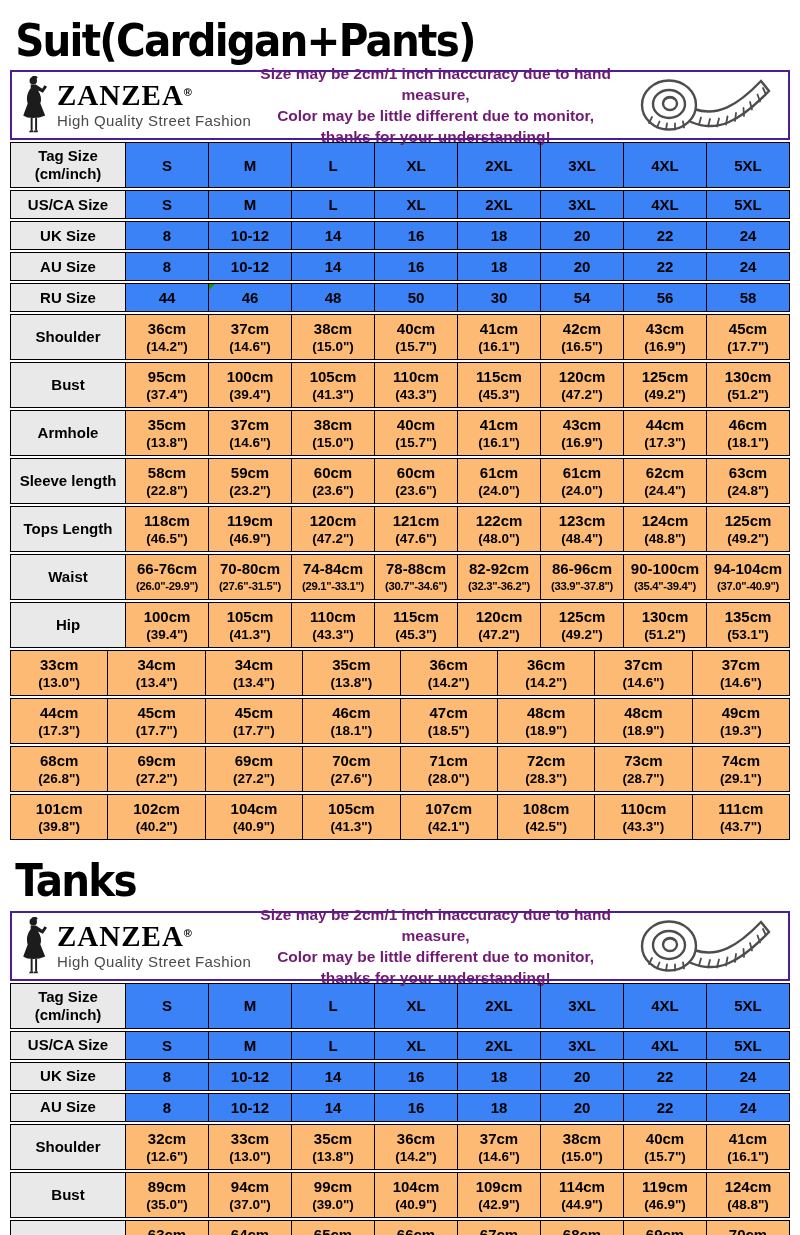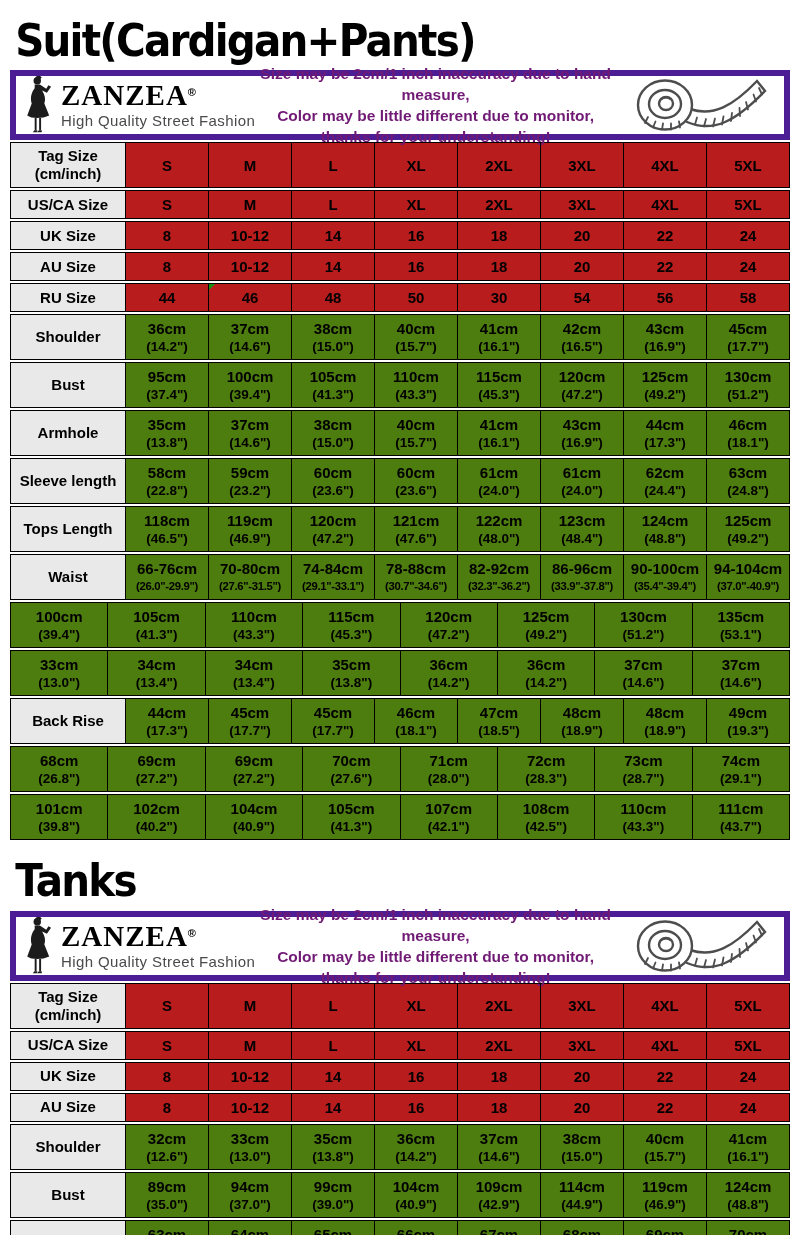--- a/index.html
+++ b/index.html
@@ -1,32 +1,32 @@
 <!DOCTYPE html>
 <html><head>
 <meta charset="utf-8">
 <style>
   html,body{margin:0;padding:0;background:#fff;}
   body{width:800px;height:1235px;font-family:"Liberation Sans",sans-serif;color:#000;overflow:hidden;}
   .section{margin:8px;}
   .title{font-family:"DejaVu Sans","Liberation Sans",sans-serif;font-weight:bold;font-size:45px;
          letter-spacing:-2px;line-height:1.05;padding:9px 0 6px 8px;transform:scaleX(.9);transform-origin:left;white-space:nowrap;}
-  .banner{box-sizing:border-box;margin:0 2px;height:70px;border:6px solid #4c1d95;background:#fff;
+  .banner{box-sizing:border-box;margin:0 2px;height:70px;border:2px solid #4c1d95;background:#fff;
           display:flex;align-items:center;}
   .logo{flex:0 0 178px;display:flex;align-items:center;padding-left:8px;}
   .logo-text{margin-left:3px;}
   .brand-line{font-family:"Liberation Serif",serif;font-weight:bold;font-size:29px;letter-spacing:1px;
               line-height:1;white-space:nowrap;}
   .brand-reg{font-size:11px;vertical-align:9px;font-family:"Liberation Sans",sans-serif;}
   .tagline{font-size:15px;color:#4a4a4a;letter-spacing:.4px;margin-top:2px;white-space:nowrap;}
   .notice{flex:1;text-align:center;font-weight:bold;font-size:15.5px;line-height:21px;color:#701a75;}
   .tape{flex:0 0 168px;display:flex;justify-content:center;align-items:center;}
   .sizetable{margin:1px 2px 0 2px;}
-  .trow{display:flex;border:1px solid #000;margin-top:2px;background:#4d7c0f;}
-  .trow.size{background:#b91c1c;}
+  .trow{display:flex;border:1px solid #000;margin-top:2px;background:#fdba74;}
+  .trow.size{background:#3b82f6;}
   .cell{box-sizing:border-box;flex:1;display:flex;flex-direction:column;justify-content:center;
         align-items:center;text-align:center;font-weight:bold;padding:4px 1px;min-height:27px;}
   .cell + .cell{border-left:1px solid #000;}
   .cell.label{flex:0 0 114px;background:#e9e9e9;font-size:15px;line-height:18px;}
   .trow.size .cell{font-size:15px;line-height:18px;}
   .cell.val{min-height:27px;}
   .trow.measure .cell{min-height:40px;}
   .cell .l0{font-size:15px;line-height:19px;white-space:nowrap;}
   .cell .l1{font-size:13.5px;line-height:17px;white-space:nowrap;}
   .cell .long{font-size:11.3px;letter-spacing:-.3px;}
@@ -444,20 +444,23 @@
         <div class="cell val">
           <div class="l0">90-100cm</div>
           <div class="l1 long">(35.4"-39.4")</div>
         </div>
         <div class="cell val">
           <div class="l0">94-104cm</div>
           <div class="l1 long">(37.0"-40.9")</div>
         </div>
       </div>
       <div class="trow measure">
+        <div class="cell label">
+          <div>Hip</div>
+        </div>
         <div class="cell val">
           <div class="l0">100cm</div>
           <div class="l1">(39.4")</div>
         </div>
         <div class="cell val">
           <div class="l0">105cm</div>
           <div class="l1">(41.3")</div>
         </div>
         <div class="cell val">
           <div class="l0">110cm</div>
@@ -512,23 +515,20 @@
         <div class="cell val">
           <div class="l0">37cm</div>
           <div class="l1">(14.6")</div>
         </div>
         <div class="cell val">
           <div class="l0">37cm</div>
           <div class="l1">(14.6")</div>
         </div>
       </div>
       <div class="trow measure">
-        <div class="cell label">
-          <div>Back Rise</div>
-        </div>
         <div class="cell val">
           <div class="l0">44cm</div>
           <div class="l1">(17.3")</div>
         </div>
         <div class="cell val">
           <div class="l0">45cm</div>
           <div class="l1">(17.7")</div>
         </div>
         <div class="cell val">
           <div class="l0">45cm</div>

